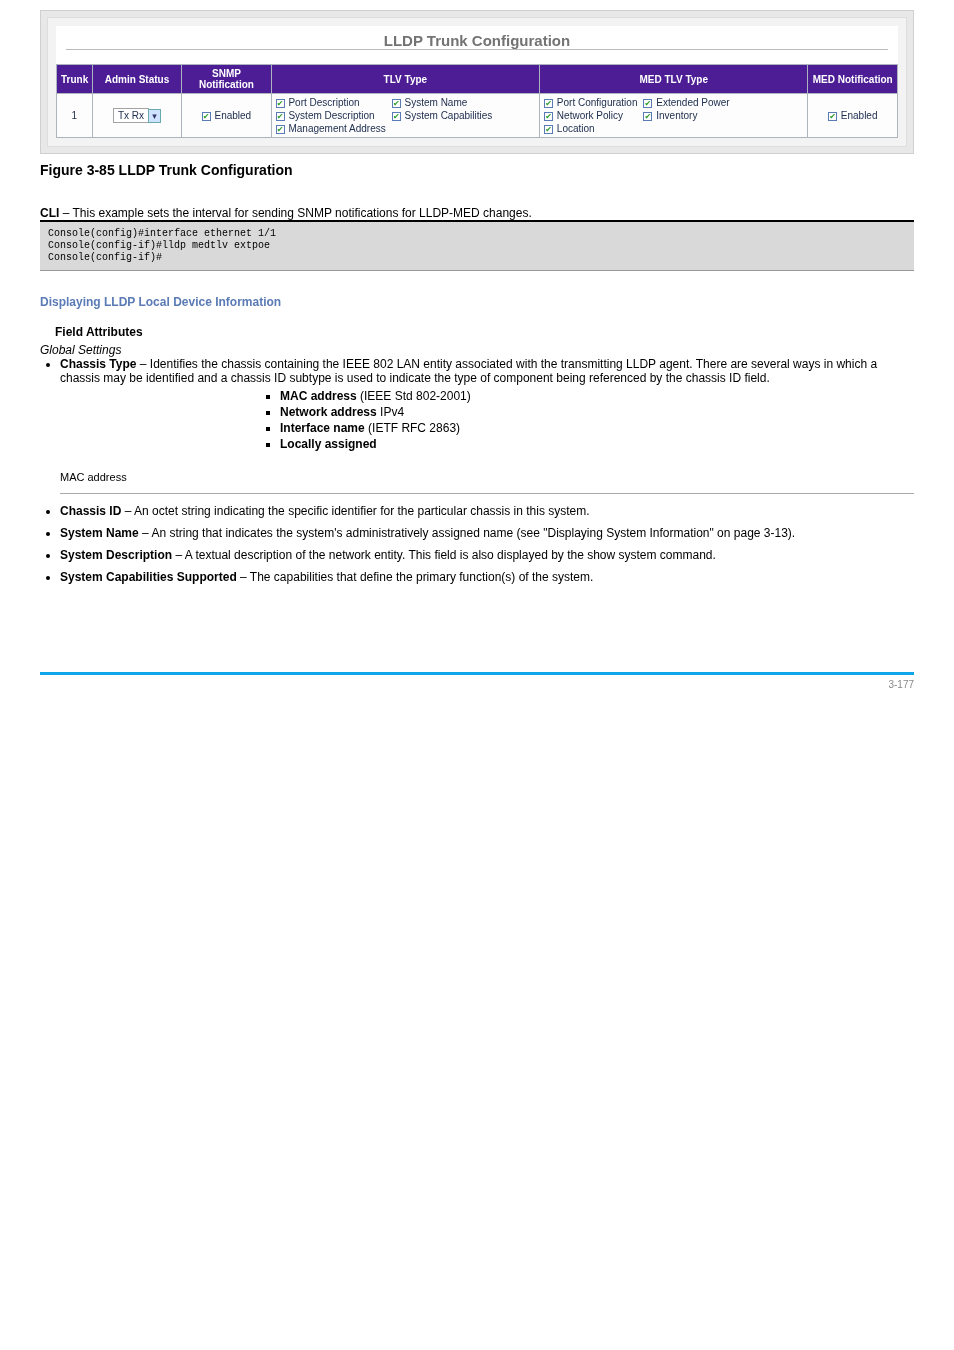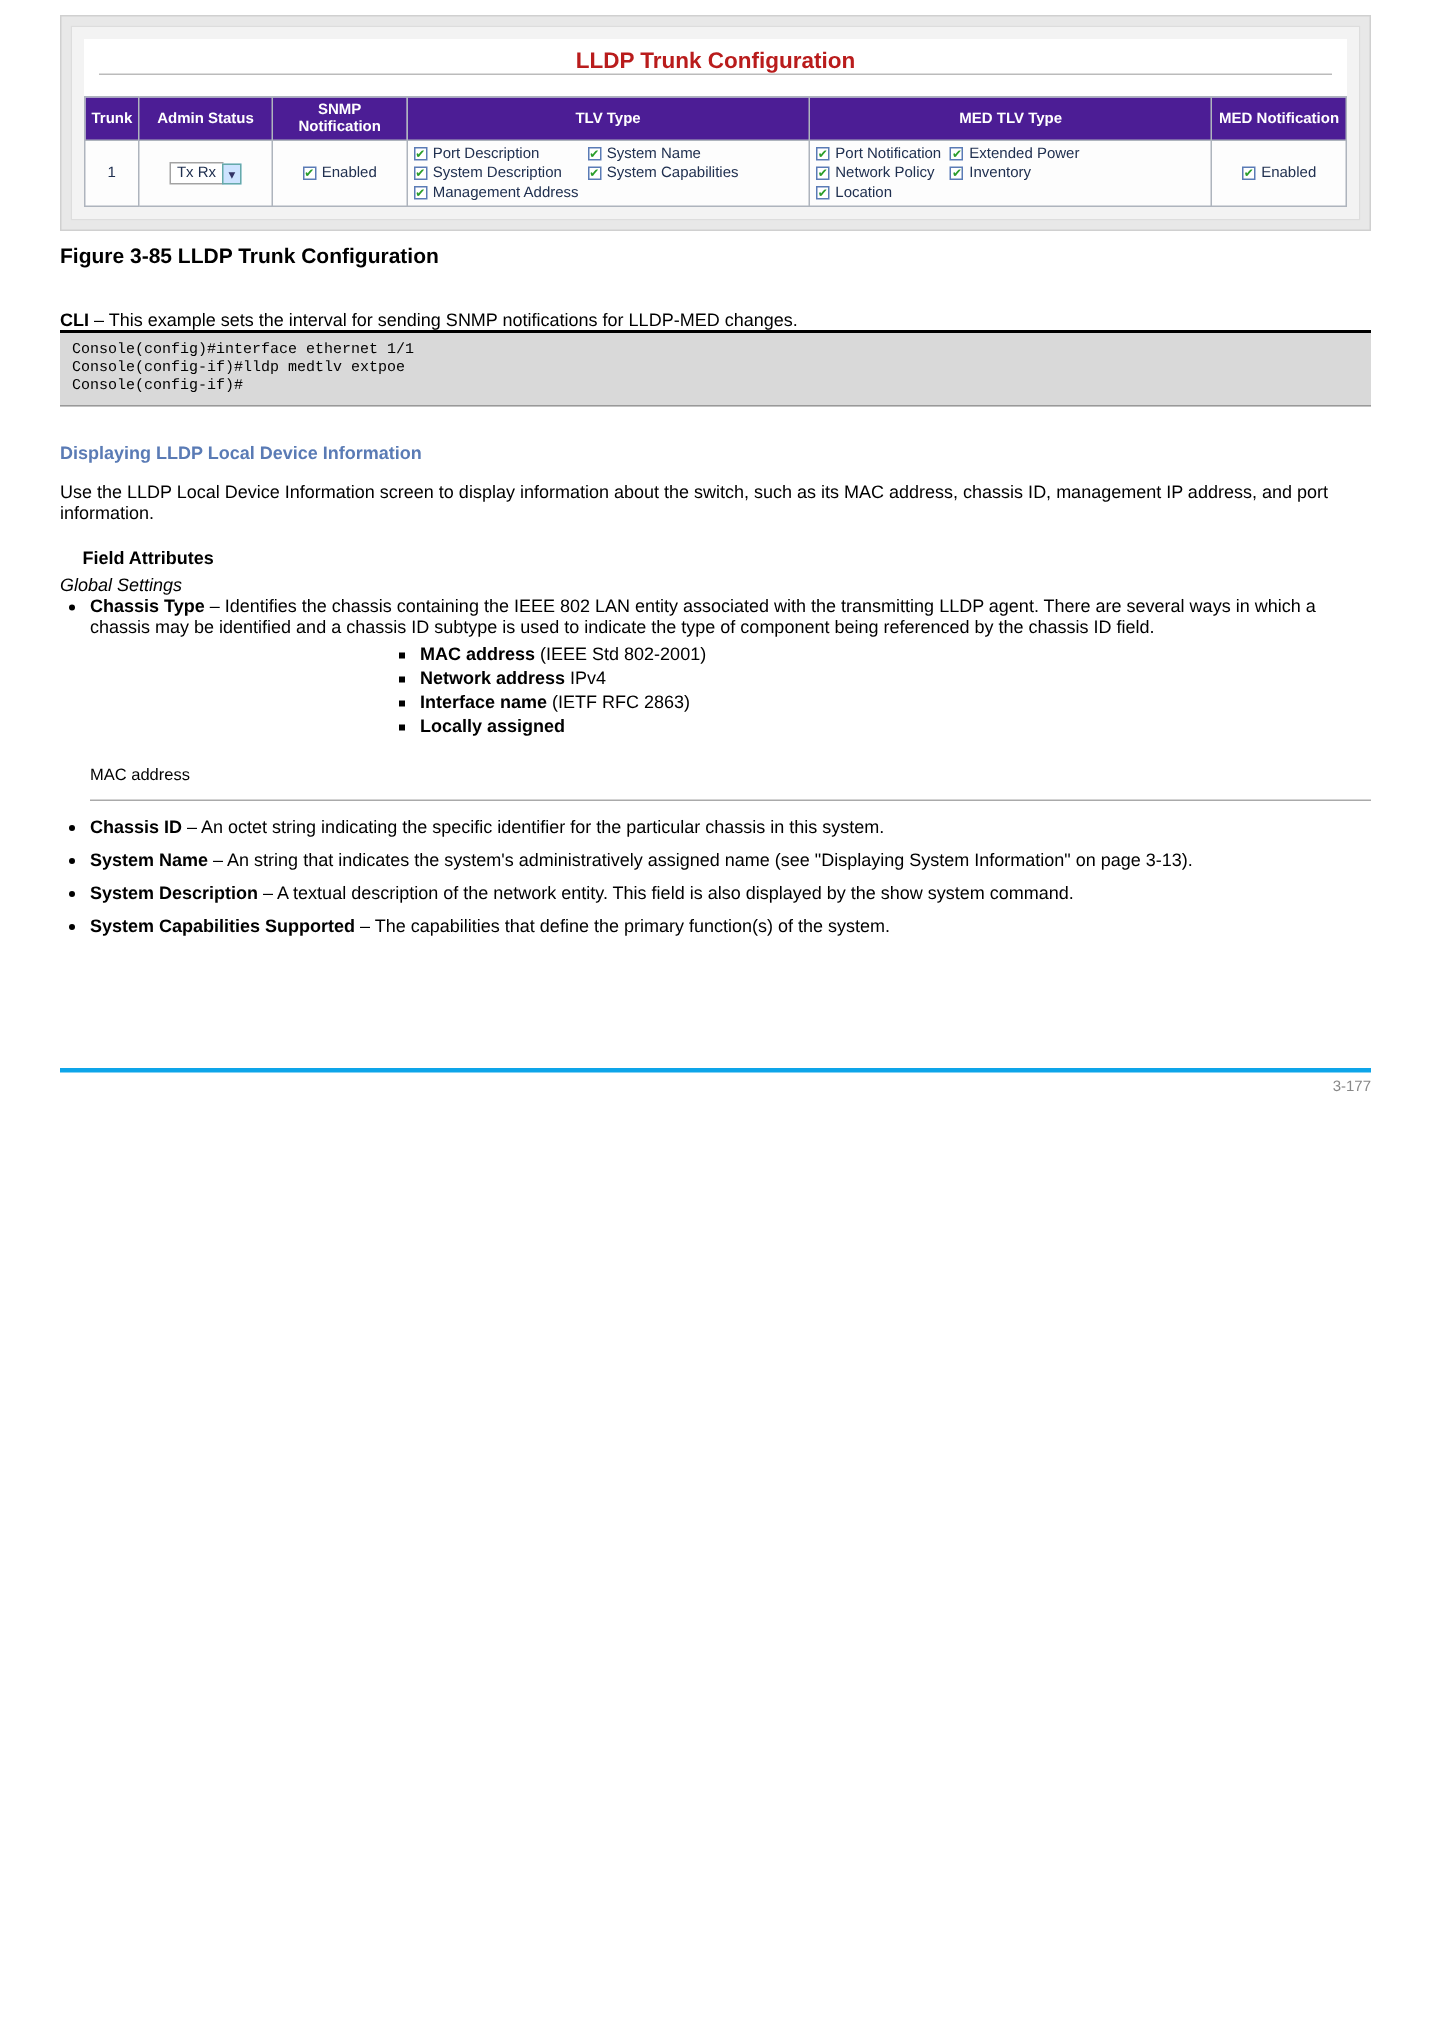--- a/index.html
+++ b/index.html
@@ -13,21 +13,21 @@
     width: 954px;
   }
   .content { padding: 10px 40px 30px 40px; }
   .runhead { font-size: 12px; font-weight: bold; color: #5a7bb5; margin: 6px 0 18px 0; }
 
   
   .figure-wrap { margin: 0 0 8px 0; }
   .shot-outer { background: #e8e8e8; padding: 6px; border: 1px solid #d0d0d0; }
   .shot-inner { background: #f3f3f3; padding: 8px; border: 1px solid #ddd; }
   .shot-title-bar { background: #fff; text-align: center; padding: 6px 0 4px 0; }
-  .shot-title { color: #b91c1c; font-weight: bold; font-size: 15px; }
+  .shot-title { color: #737373; font-weight: bold; font-size: 15px; }
   .shot-hr { border: none; border-top: 1px solid #bbb; margin: 0 10px 10px 10px; }
 
   table.lldp { width: 100%; border-collapse: collapse; table-layout: fixed; font-size: 10px; background: #fff; }
   table.lldp th, table.lldp td { border: 1px solid #aeb4bd; padding: 3px 4px; vertical-align: middle; }
   table.lldp th { background: #4c1d95; color: #fff; font-weight: bold; text-align: center; }
   table.lldp td { background: #fdfdfd; color: #203050; }
   .col-trunk { width: 4%; }
   .col-admin { width: 10%; }
   .col-snmp { width: 10%; }
   .col-tlv { width: 30%; }
@@ -111,21 +111,21 @@
                   </div>
                   <div class="cellcol">
                     <span><span class="cb checked"></span> <span>System Name</span></span>
                     <span><span class="cb checked"></span> <span>System Capabilities</span></span>
                   </div>
                 </div>
               </td>
               <td>
                 <div class="cellflex">
                   <div class="cellcol">
-                    <span><span class="cb checked"></span> <span>Port Notification</span></span>
+                    <span><span class="cb checked"></span> <span>Port Configuration</span></span>
                     <span><span class="cb checked"></span> <span>Network Policy</span></span>
                     <span><span class="cb checked"></span> <span>Location</span></span>
                   </div>
                   <div class="cellcol">
                     <span><span class="cb checked"></span> <span>Extended Power</span></span>
                     <span><span class="cb checked"></span> <span>Inventory</span></span>
                   </div>
                 </div>
               </td>
               <td class="center">
@@ -141,21 +141,20 @@
   <div class="fig-caption">Figure 3-85   LLDP Trunk Configuration</div>
 
   <div>
     <span class="cli-label">CLI</span><span> – This example sets the interval for sending SNMP notifications for LLDP-MED changes.</span>
   </div>
   <div class="cli-block">Console(config)#interface ethernet 1/1
 Console(config-if)#lldp medtlv extpoe
 Console(config-if)#</div>
 
   <div class="sect">Displaying LLDP Local Device Information</div>
-  <p>Use the LLDP Local Device Information screen to display information about the switch, such as its MAC address, chassis ID, management IP address, and port information.</p>
   <div class="subsect">Field Attributes</div>
   <div><em>Global Settings</em></div>
 
   <ul class="outer">
     <li>
       <span class="param-name">Chassis Type</span><span> – Identifies the chassis containing the IEEE 802 LAN entity associated with the transmitting LLDP agent. There are several ways in which a chassis may be identified and a chassis ID subtype is used to indicate the type of component being referenced by the chassis ID field.</span>
       <ul class="inner">
         <li><span class="param-name">MAC address</span> <span>(IEEE Std 802-2001)</span></li>
         <li><span class="param-name">Network address</span> <span>IPv4</span></li>
         <li><span class="param-name">Interface name</span> <span>(IETF RFC 2863)</span></li>

